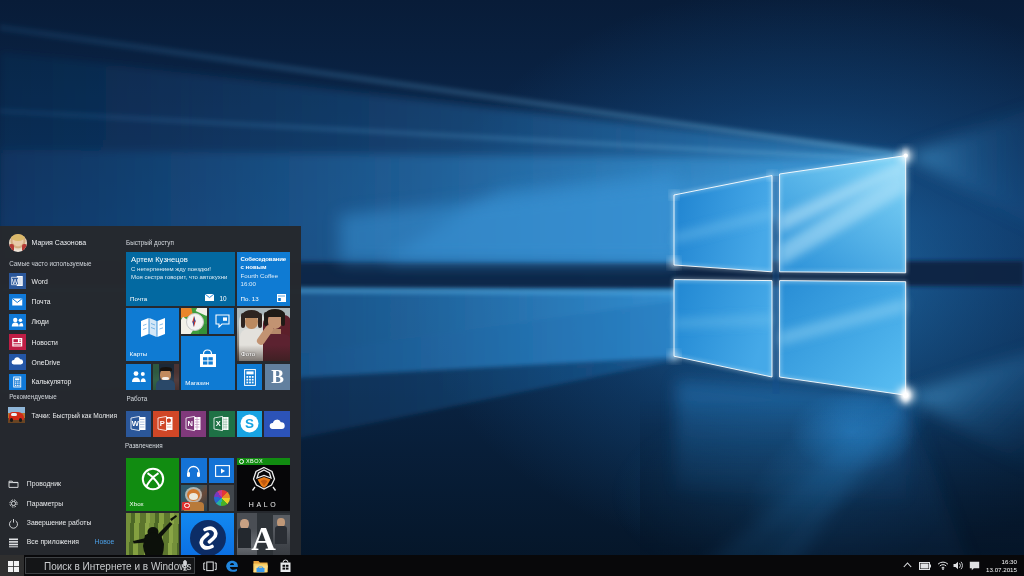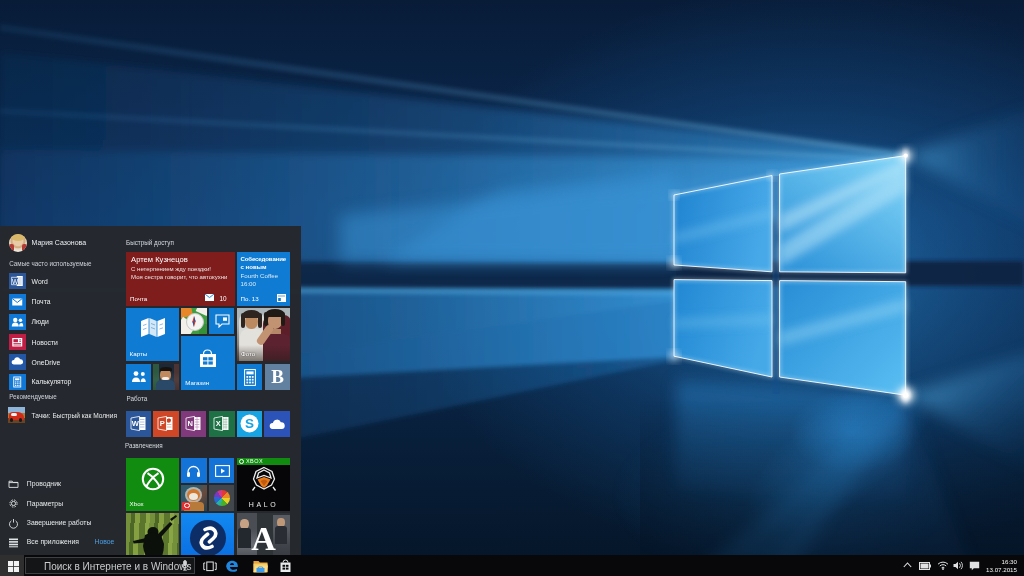--- a/index.html
+++ b/index.html
@@ -293,21 +293,21 @@
           <rect x="1" y="6.7" width="9" height="1.6"></rect>
           <rect x="1" y="9.3" width="9" height="1"></rect>
         </svg>
     <div class="abs" style="left:26.8px;top:312px;font-size:6.8px;color:#e8eaec;">Все приложения</div>
     <div class="abs" style="left:94.5px;top:312px;font-size:6.8px;color:#4ba0e8;">Новое</div>
   </div>
 
   <div class="abs" id="tiles" style="left:0;top:0;width:301px;height:329px;">
     <div class="abs" style="left:126px;top:12.5px;font-size:6.3px;color:#d5dadf;">Быстрый доступ</div>
 
-    <div class="abs" style="left:125.6px;top:26.3px;width:109px;height:53.4px;background:#7f1d1d;color:#fff;">
+    <div class="abs" style="left:125.6px;top:26.3px;width:109px;height:53.4px;background:#0369a1;color:#fff;">
       <div class="abs" style="left:5.5px;top:3px;font-size:7.6px;">Артем Кузнецов</div>
       <div class="abs" style="left:5.5px;top:13.5px;font-size:6px;color:rgba(255,255,255,0.88);">С нетерпением жду поездки!</div>
       <div class="abs" style="left:5.5px;top:21.5px;font-size:6px;color:rgba(255,255,255,0.88);">Моя сестра говорит, что автокухни</div>
       <div class="abs" style="left:4.5px;bottom:4px;font-size:6.2px;">Почта</div>
       <svg class="abs" style="right:21px;bottom:4.5px;" width="9" height="7" viewBox="0 0 9 7">
             <rect x="0" y="0" width="9" height="7" fill="#fff"></rect>
             <polyline points="0,0 4.5,3.6 9,0" fill="none" stroke="#0f7bd3" stroke-width="0.9"></polyline>
           </svg>
       <div class="abs" style="right:8px;bottom:4px;font-size:6.4px;">10</div>
     </div>

